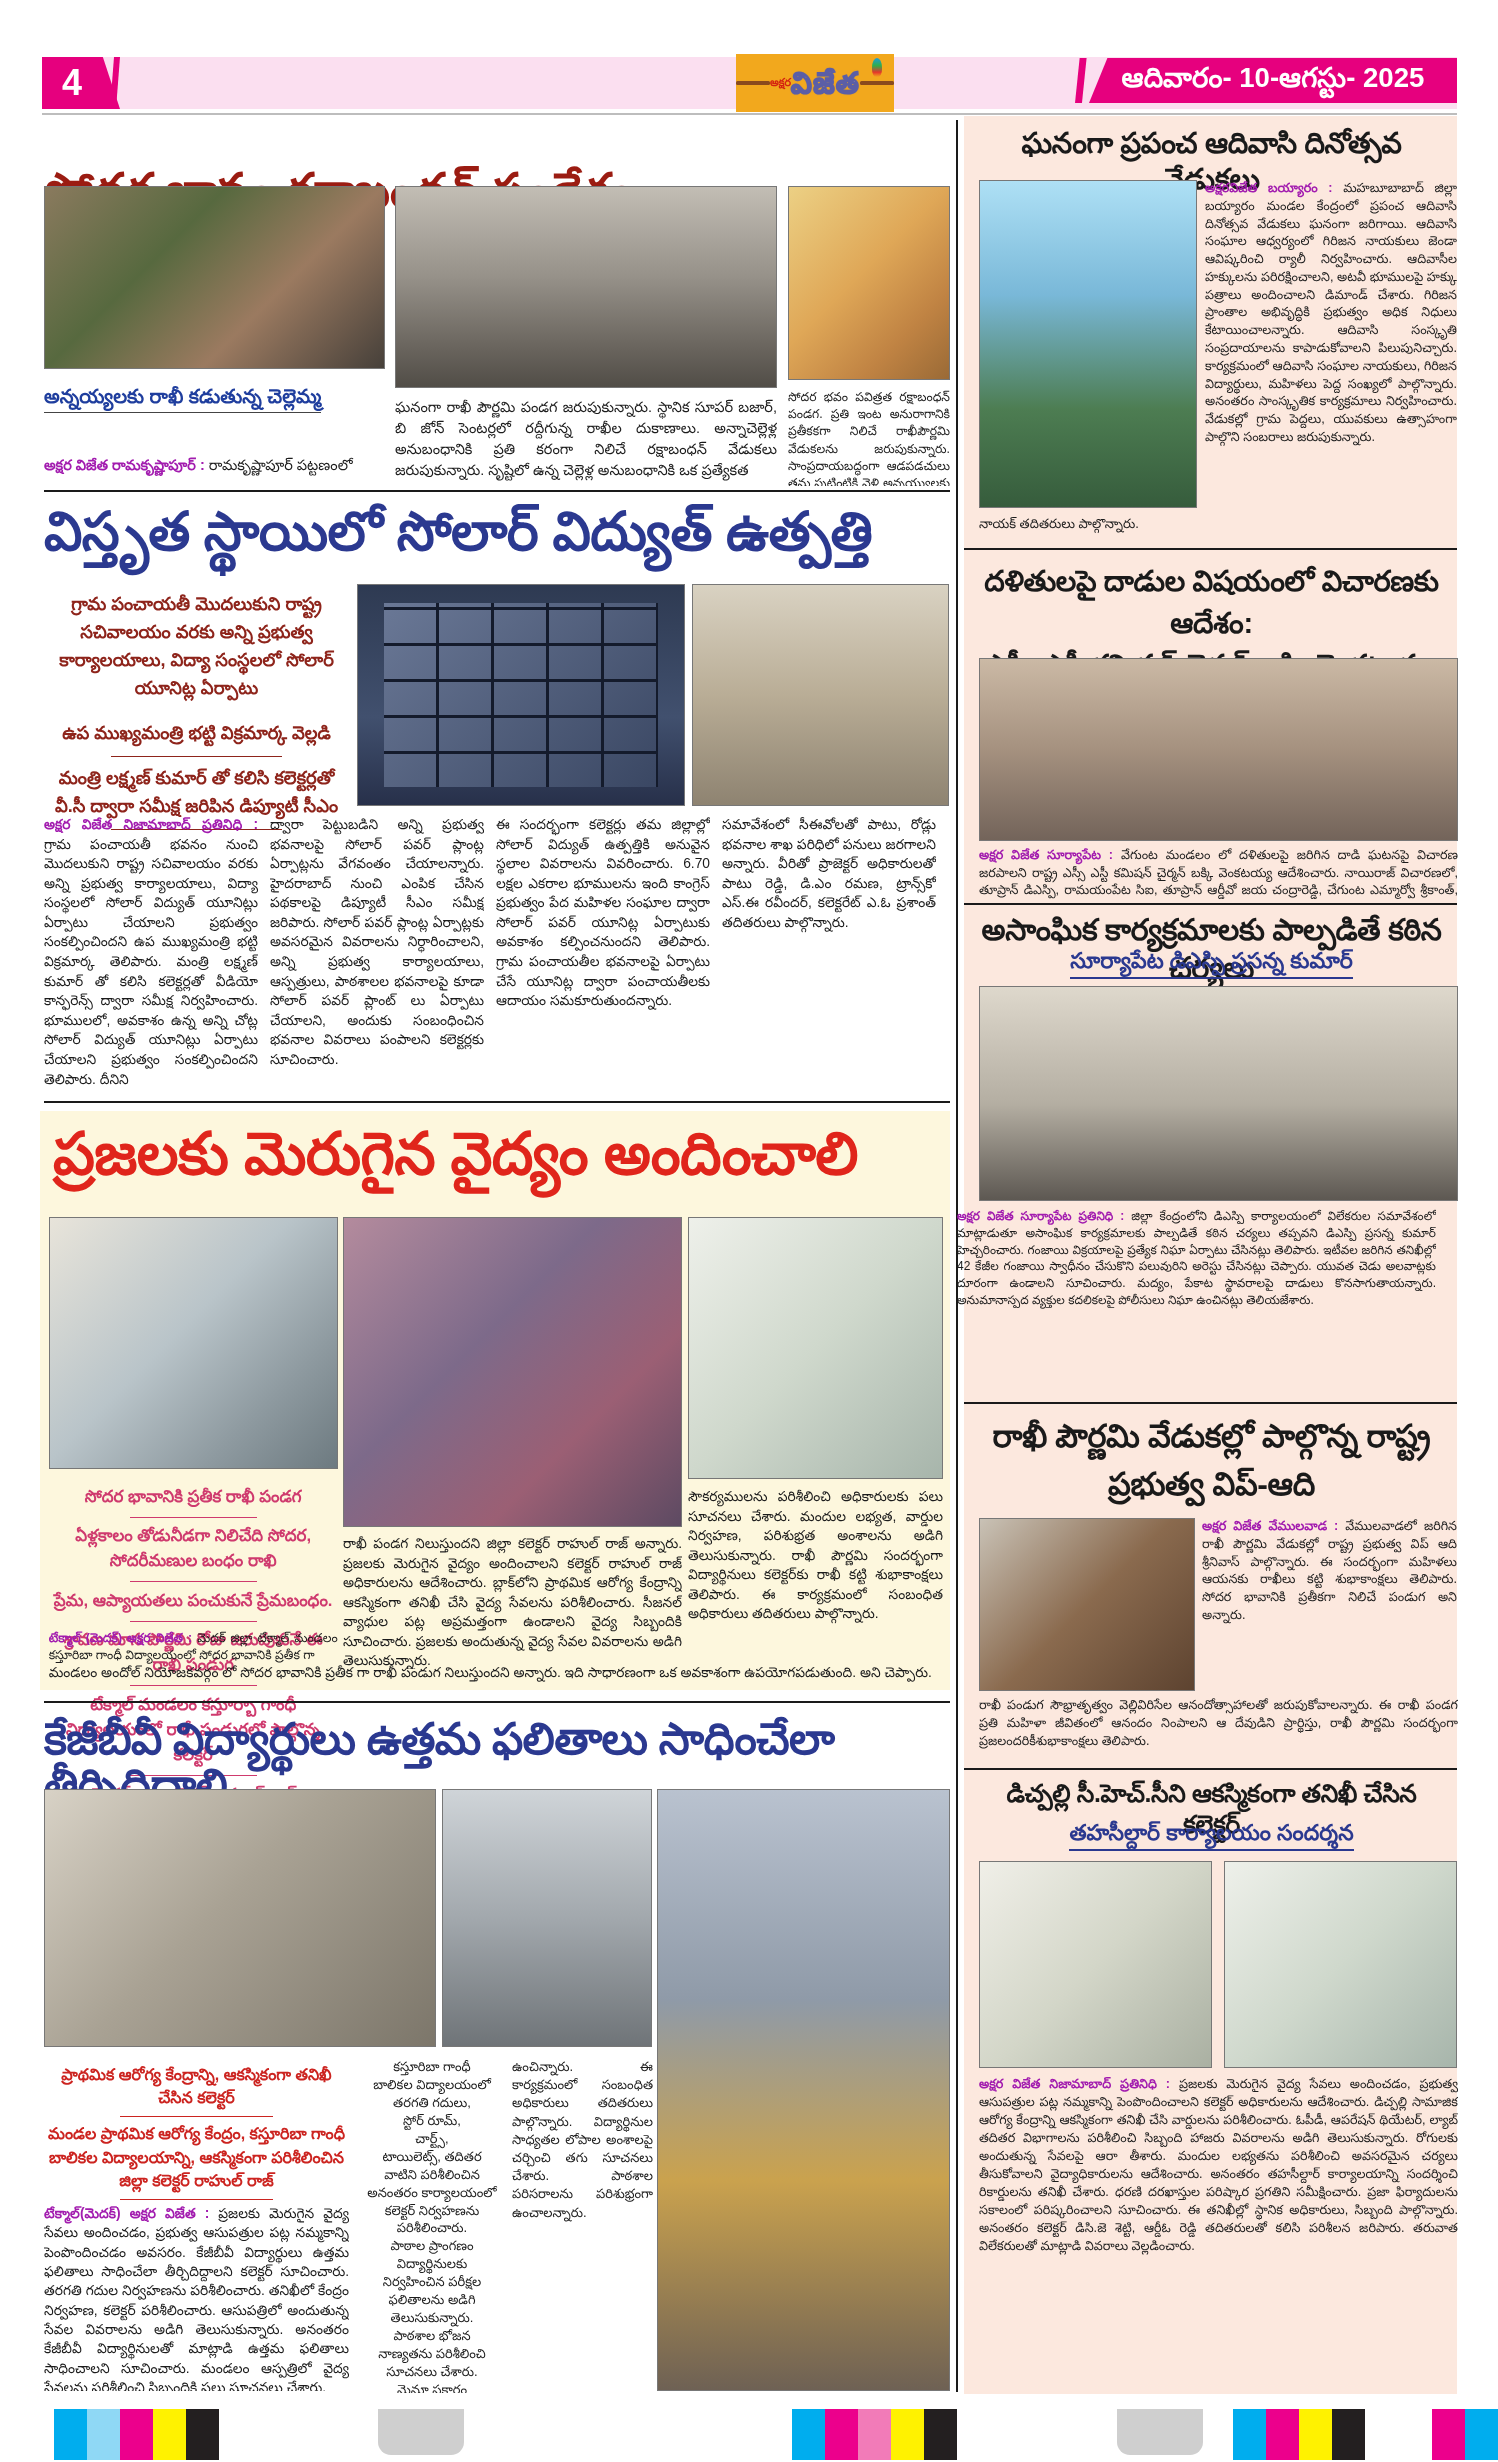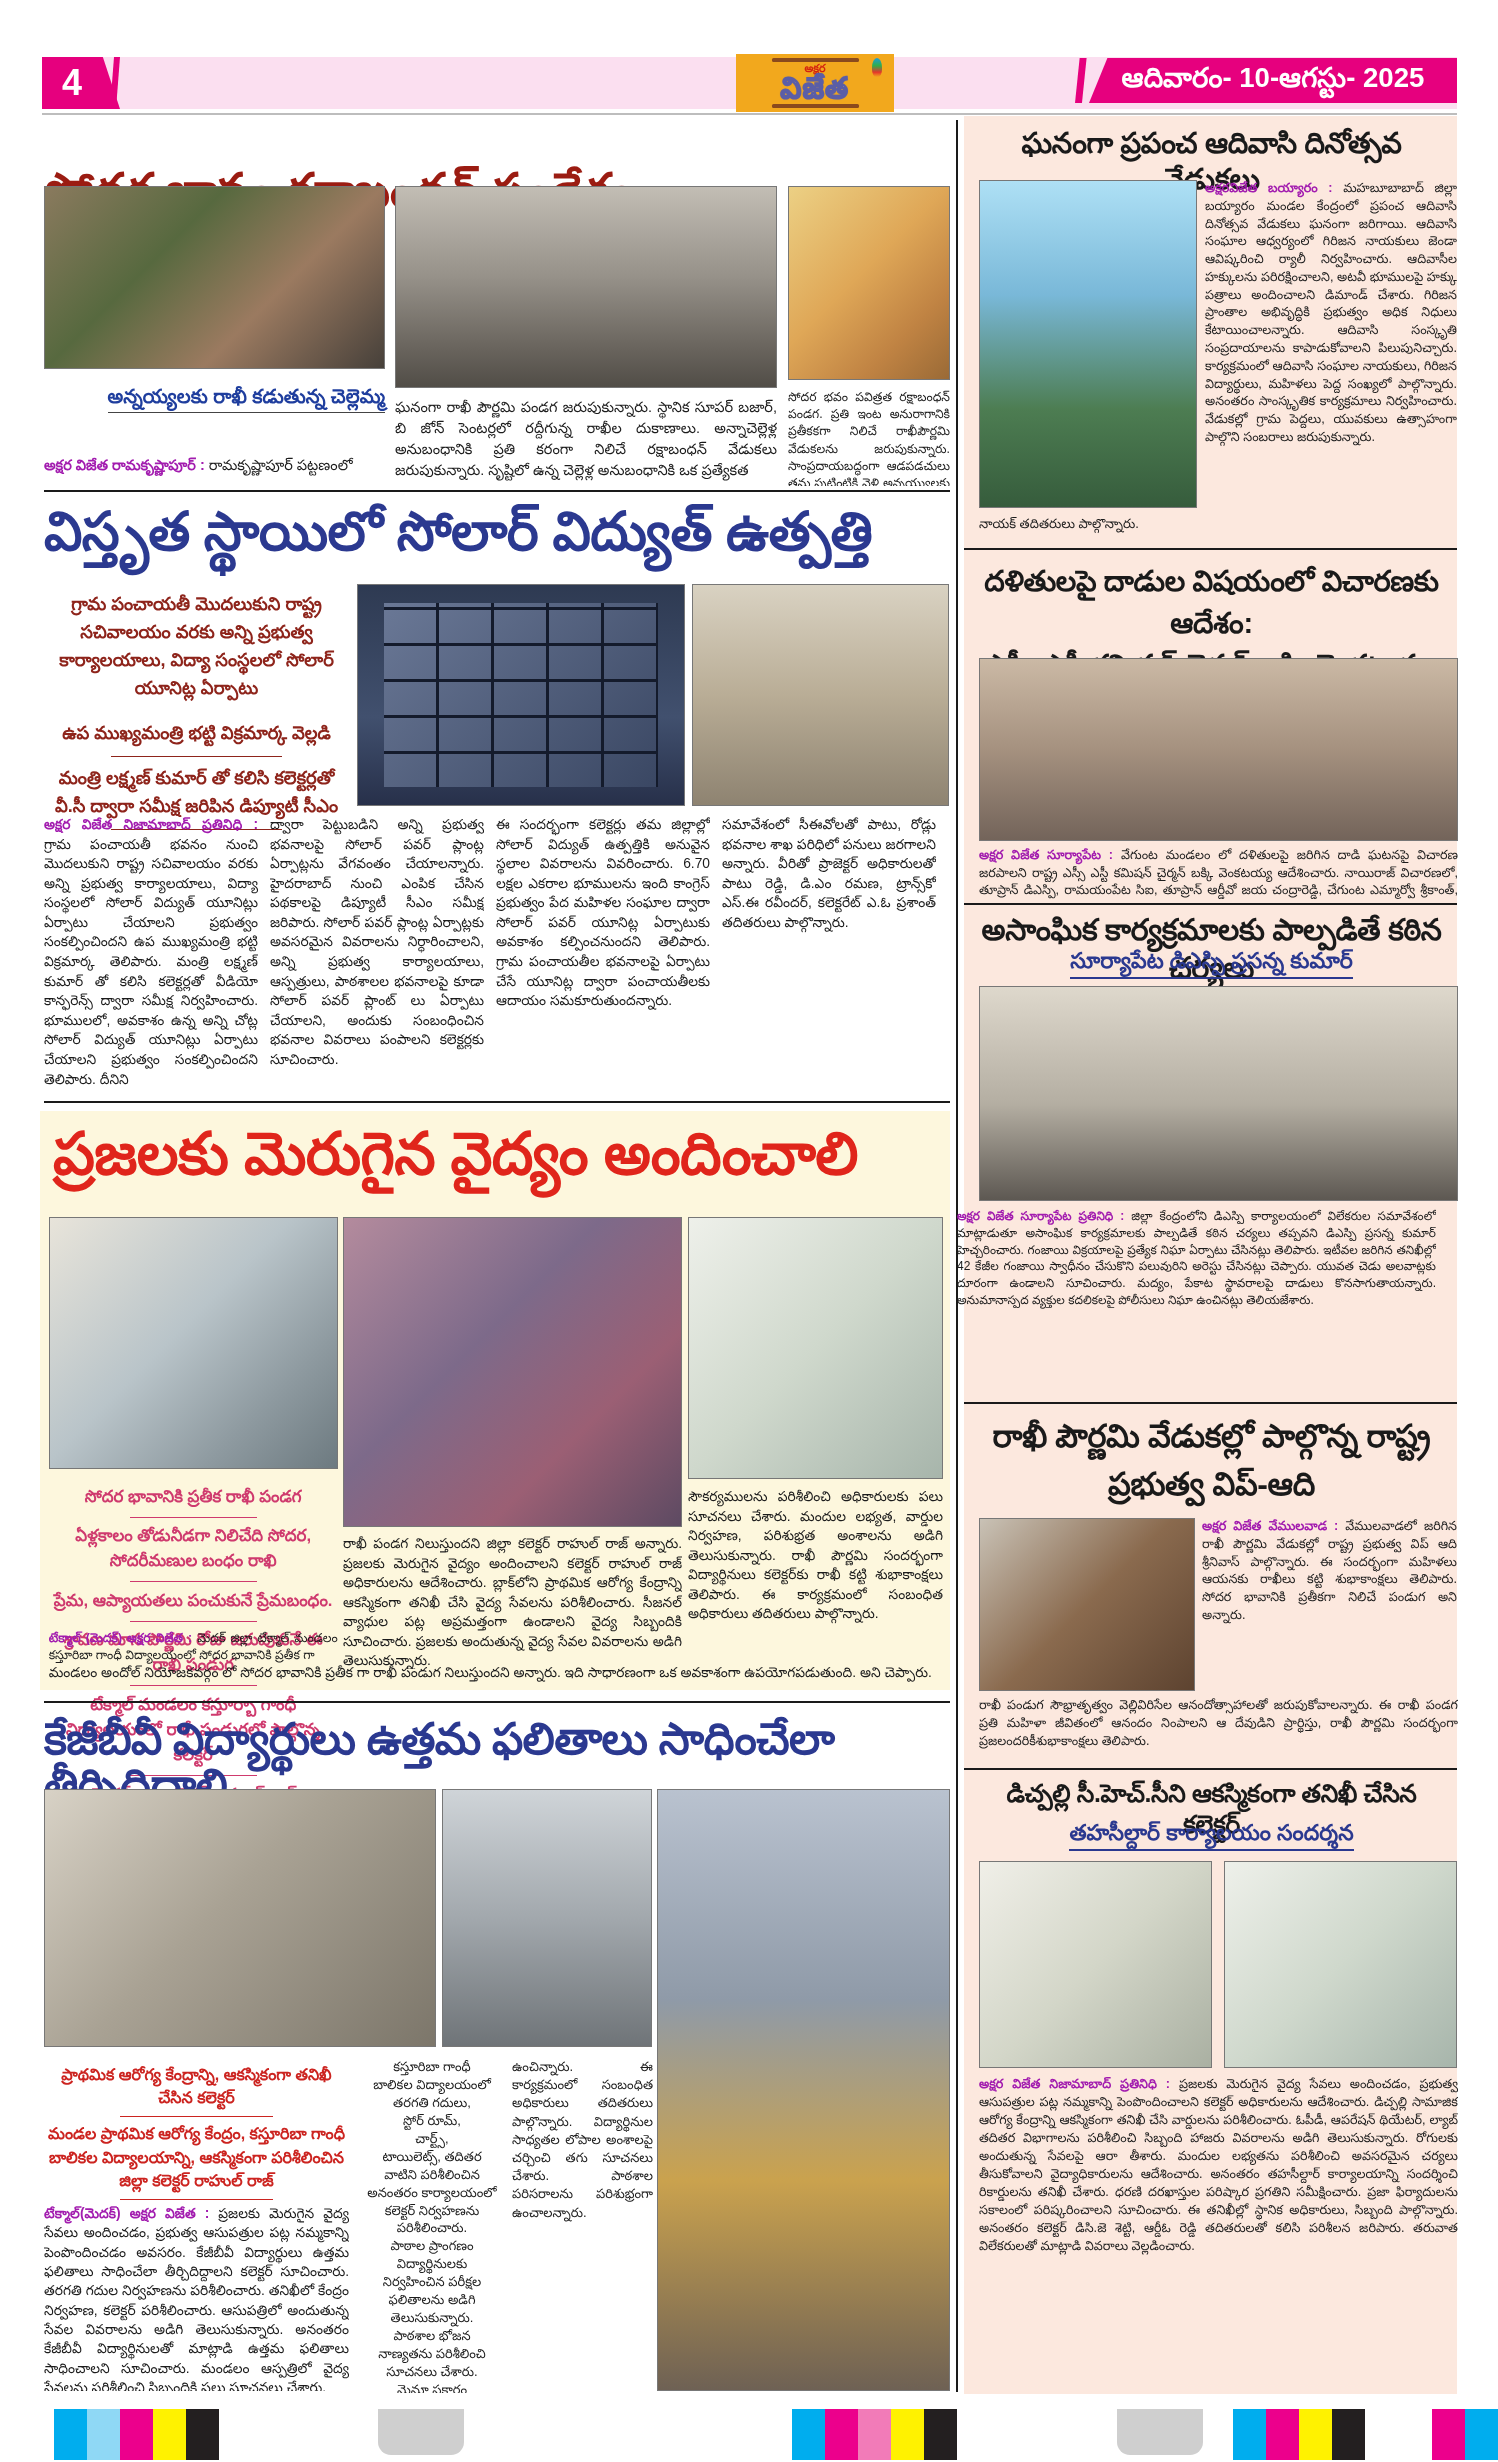--- a/index.html
+++ b/index.html
@@ -13,42 +13,42 @@
                  clip-path:polygon(0 0,78% 0,100% 100%,0 100%); color:#fff; font-size:36px; font-weight:bold;
                  display:flex; align-items:center; padding-left:20px; }
   .hdr-pagenum-sliver { position:absolute; left:110px; top:57px; width:10px; height:52px; background:#e6007e;
                  clip-path:polygon(40% 0,100% 0,60% 100%,0 100%); }
   .hdr-date { position:absolute; left:1089px; top:58px; width:368px; height:45px; background:#e6007e;
               clip-path:polygon(5% 0,100% 0,100% 100%,0 100%); color:#fff; font-size:27.6px; font-weight:bold;
               display:flex; align-items:center; justify-content:center; }
   .hdr-date-sliver { position:absolute; left:1075px; top:58px; width:11.6px; height:45px; background:#e6007e;
               clip-path:polygon(40% 0,100% 0,60% 100%,0 100%); }
   .masthead { position:absolute; left:736px; top:54px; width:158px; height:58px; background:#f2a81d;
-              display:flex; flex-direction:column; align-items:center; justify-content:center; overflow:hidden; }
+              display:flex; flex-direction:row; align-items:center; justify-content:center; overflow:hidden; }
   .masthead .tiny-bar { width:87px; height:3.6px; background:#8a4a1d; border-radius:1.5px; margin:0.7px 0; }
   .masthead .akshara { color:#d42310; font-size:11px; font-weight:bold; line-height:11.6px; }
   .masthead .title { color:#f7f3e6; font-size:29px; font-weight:bold; line-height:29px;
                      -webkit-text-stroke:1.5px #5b5ea6; text-shadow:0 0 1.5px #5b5ea6; letter-spacing:1.5px; }
   .masthead .feather { position:absolute; right:11.6px; top:4.4px; width:10px; height:19px;
                        background:linear-gradient(180deg,#1f9cd8 0%,#2fae4a 40%,#e5352b 75%,#f2a81d 100%); border-radius:50% 50% 40% 40%; }
   .hdr-rule { position:absolute; left:42px; top:113px; width:1415px; height:1.5px; background:#bdbdbd; }
 
   
   .v-divider { position:absolute; left:956px; top:120px; width:2.2px; height:2272px; background:#1a1a1a; }
   .h-rule { position:absolute; background:#1a1a1a; height:2.2px; }
   .photo { position:absolute; border:0.7px solid #777; }
 
   
   .hl { font-weight:bold; letter-spacing:-0.7px; line-height:1.05; }
   .hl-darkred { color:#9b1c12;margin-top:44px; }
   .hl-blue { color:#2b3990; }
   .hl-red { color:#e0251b; }
   .body-txt { color:#1c1c1c; text-align:justify; overflow:hidden; }
   .byline-lead { color:#a21caf; font-weight:bold; }
-  .cap-blue { color:#1f3e9e; font-weight:bold; text-align:right; }
+  .cap-blue { color:#1f3e9e; font-weight:bold; text-align:left; }
   .deck { color:#8e241b; font-weight:bold; text-align:center; }
   .deck .stanza { position:relative; padding:7.3px 0 10px; }
   .deck .stanza::after { content:""; position:absolute; left:22%; right:22%; bottom:1.5px; border-bottom:1.5px solid #8e241b; }
   .deck .stanza:first-child::after { border-bottom:none; }
   .cap-mag { color:#cf3a6e; font-weight:bold; text-align:center; }
   .cap-mag .stanza { position:relative; padding:5.8px 0 8.7px; }
   .cap-mag .stanza::after { content:""; position:absolute; left:28%; right:28%; bottom:0; border-bottom:1.5px solid #cf3a6e; }
   .cap-red { color:#cc2420; font-weight:bold; text-align:center; }
   .cap-red .stanza { position:relative; padding:5px 0 8px; }
   .cap-red .stanza::after { content:""; position:absolute; left:25%; right:25%; bottom:0; border-bottom:1.5px solid #cc2420; }

